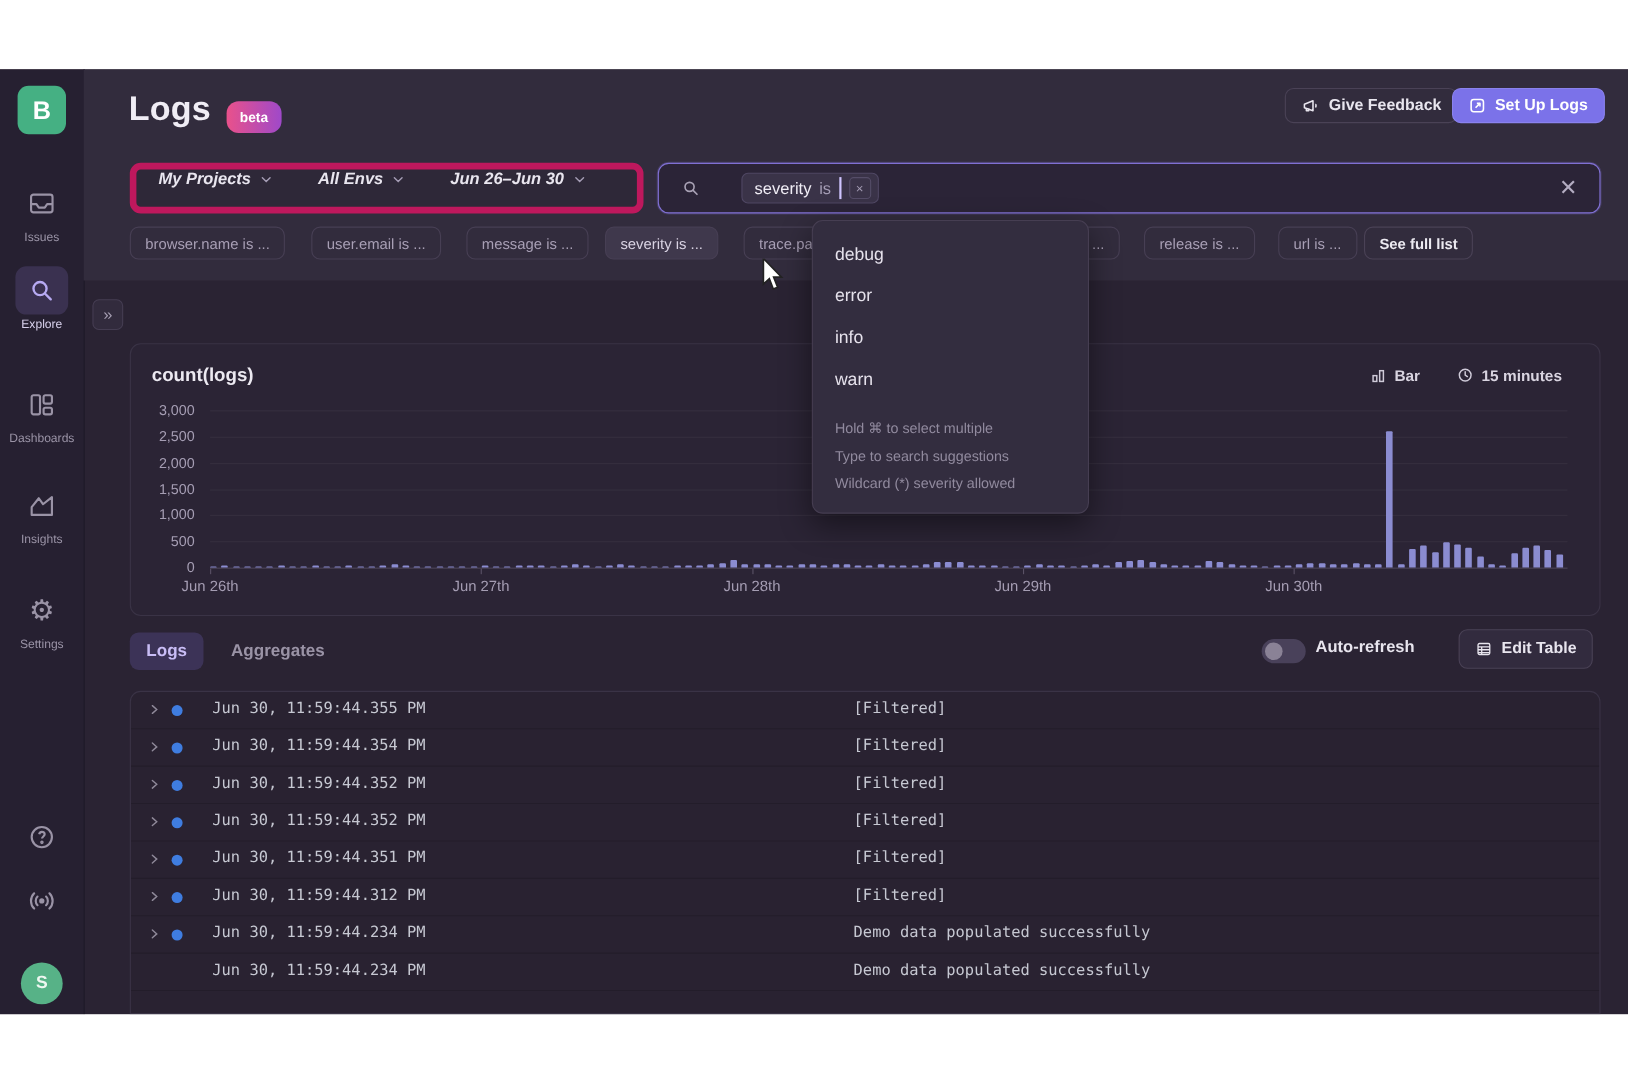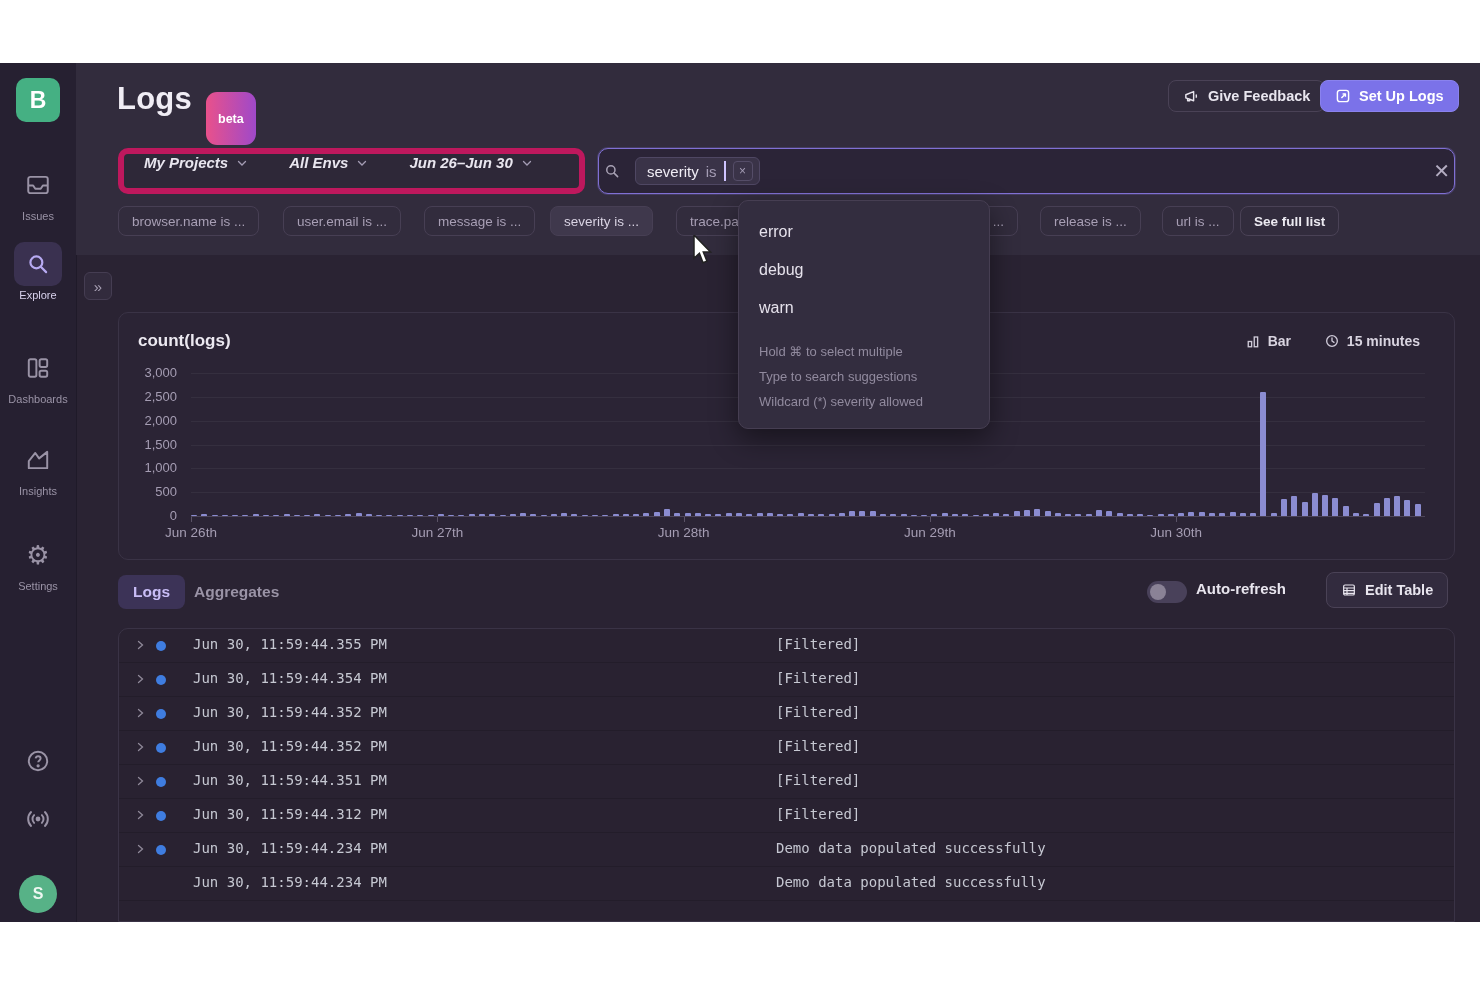--- a/index.html
+++ b/index.html
@@ -16,39 +16,39 @@
   .side-item.active .lbl{color:#d8d1ec;}
   .icon-box{width:48px;height:44px;border-radius:10px;display:flex;align-items:center;justify-content:center;}
   .side-item.active .icon-box{background:#3a3150;}
   .gear-glyph{font-size:26px;color:#9a93a6;line-height:24px;}
   .avatar{position:absolute;left:19px;top:812px;width:38px;height:38px;border-radius:50%;background:#57b287;
           color:#eef7f1;font-weight:700;font-size:16px;display:flex;align-items:center;justify-content:center;}
 
   
   .header-band{position:absolute;left:76px;top:0;width:1404px;height:192px;background:#322c3d;}
   .page-title{position:absolute;left:117px;top:18px;font-size:31px;font-weight:700;color:#f0edf5;letter-spacing:.2px;}
-  .beta-badge{position:absolute;left:206px;top:29px;height:21px;padding:16px 12px;border-radius:11px;
+  .beta-badge{position:absolute;left:206px;top:29px;height:21px;padding:4px 12px;border-radius:11px;
               background:linear-gradient(90deg,#e9518b,#9f49c9);color:#fff;font-size:12.5px;font-weight:700;
               display:flex;align-items:center;}
   .hdr-btn{position:absolute;top:17px;height:32px;border-radius:8px;display:flex;align-items:center;gap:8px;
            padding:0 14px;font-size:14.5px;font-weight:700;box-sizing:border-box;cursor:pointer;}
   .btn-feedback{left:1168px;border:1px solid #4a4256;color:#e9e6ef;background:transparent;}
   .btn-setup{left:1320px;background:#7b72e9;color:#ffffff;border:1px solid #8a82ee;}
 
   
   .filter-group{position:absolute;left:118px;top:85px;width:467px;height:46px;border:6px solid #be185d;
                 border-radius:10px;box-sizing:border-box;display:flex;align-items:flex-start;background:#2e2838;font-style:italic;}
   .filter-seg{display:flex;align-items:center;gap:8px;padding:0 20px;color:#e9e6ef;font-size:15px;font-weight:700;
               white-space:nowrap;cursor:pointer;}
   .filter-sep{width:1px;background:#3d364a;margin:0;}
   .chev{width:12px;height:12px;color:#a49cb4;}
 
   .search-box{position:absolute;left:598px;top:85px;width:857px;height:46px;border:1.5px solid #8070d4;border-radius:10px;
-              background:#2b2437;box-sizing:border-box;display:flex;align-items:center;padding:0 4px;
-              box-shadow:0 0 0 1px rgba(128,112,212,.25);}
+              background:#2b2437;box-sizing:border-box;display:flex;align-items:center;padding:0 20px;
+              box-shadow:0 0 0 1px rgba(128,112,212,.25);gap:23px;}
   .search-token{display:flex;align-items:center;gap:7px;margin-left:14px;background:#3a3348;border:1px solid #4f4763;
                 border-radius:6px;padding:3px 6px 3px 11px;}
   .tok-key{color:#f0edf5;font-size:15px;}
   .tok-op{color:#a49cb4;font-size:15px;}
   .caret{width:2px;height:20px;background:#cfc4ff;}
   .tok-x{width:18px;height:18px;border:1px solid #554d68;border-radius:4px;color:#a49cb4;font-size:12px;
          display:flex;align-items:center;justify-content:center;cursor:pointer;}
   .search-clear{margin-left:auto;color:#b4adc2;font-size:20px;cursor:pointer;line-height:1;}
 
   
@@ -87,21 +87,21 @@
   .baseline{position:absolute;left:0;top:143px;width:100%;height:1px;background:#4d4559;}
   .bar{position:absolute;bottom:0;width:6px;background:#8b8cd1;border-radius:1px 1px 0 0;}
   .ylabel{position:absolute;right:0;width:58px;text-align:right;font-size:13px;color:#a59db3;}
   .ylabels{position:absolute;left:0;top:60px;width:58px;height:143px;}
   .xtick{position:absolute;top:144px;width:1px;height:5px;background:#5a5266;}
   .xlabel{position:absolute;top:212px;width:100px;text-align:center;font-size:13.5px;color:#a59db3;}
 
   
   .tab-logs{position:absolute;left:118px;top:512px;height:34px;padding:0 15px;border-radius:8px;background:#3c3357;
             color:#c9bdf6;font-size:15.5px;font-weight:700;display:flex;align-items:center;cursor:pointer;}
-  .tab-agg{position:absolute;left:186px;top:512px;height:34px;padding:0 8px;color:#9a93a6;font-size:15.5px;
+  .tab-agg{position:absolute;left:186px;top:512px;height:34px;padding:0 24px;color:#9a93a6;font-size:15.5px;
            font-weight:700;display:flex;align-items:center;cursor:pointer;}
   .toggle{position:absolute;left:1147px;top:518px;width:40px;height:22px;border-radius:11px;background:#49415a;cursor:pointer;}
   .knob{position:absolute;left:3px;top:3px;width:16px;height:16px;border-radius:50%;background:#8a8296;}
   .auto-label{position:absolute;left:1196px;top:517px;font-size:15px;font-weight:700;color:#e8e5ee;}
   .btn-edit{position:absolute;left:1326px;top:509px;height:36px;padding:0 14px;border:1px solid #4a4256;border-radius:8px;
             background:#322b3e;color:#e8e5ee;font-size:14.5px;font-weight:700;display:flex;align-items:center;gap:8px;
             box-sizing:border-box;cursor:pointer;}
 
   
   .log-table{position:absolute;left:118px;top:565px;width:1337px;height:294px;background:#292231;
@@ -280,22 +280,23 @@
         <div class="chip chip-3">severity is ...</div>
         <div class="chip chip-4">trace.pa</div>
         <div class="chip chip-5">s ...</div>
         <div class="chip chip-6">release is ...</div>
         <div class="chip chip-7">url is ...</div>
         <div class="chip chip-8">See full list</div>
       </div>
 
     <div class="dropdown">
       <div id="dd-options">
+          <div class="dd-item">debug</div>
           <div class="dd-item">error</div>
-          <div class="dd-item">debug</div>
+          <div class="dd-item">info</div>
           <div class="dd-item">warn</div>
         </div>
       <div class="dd-hints" id="dd-hints">
           <div class="dd-hint">Hold ⌘ to select multiple</div>
           <div class="dd-hint">Type to search suggestions</div>
           <div class="dd-hint">Wildcard (*) severity allowed</div>
         </div>
     </div>
 
     <div class="cursor">

